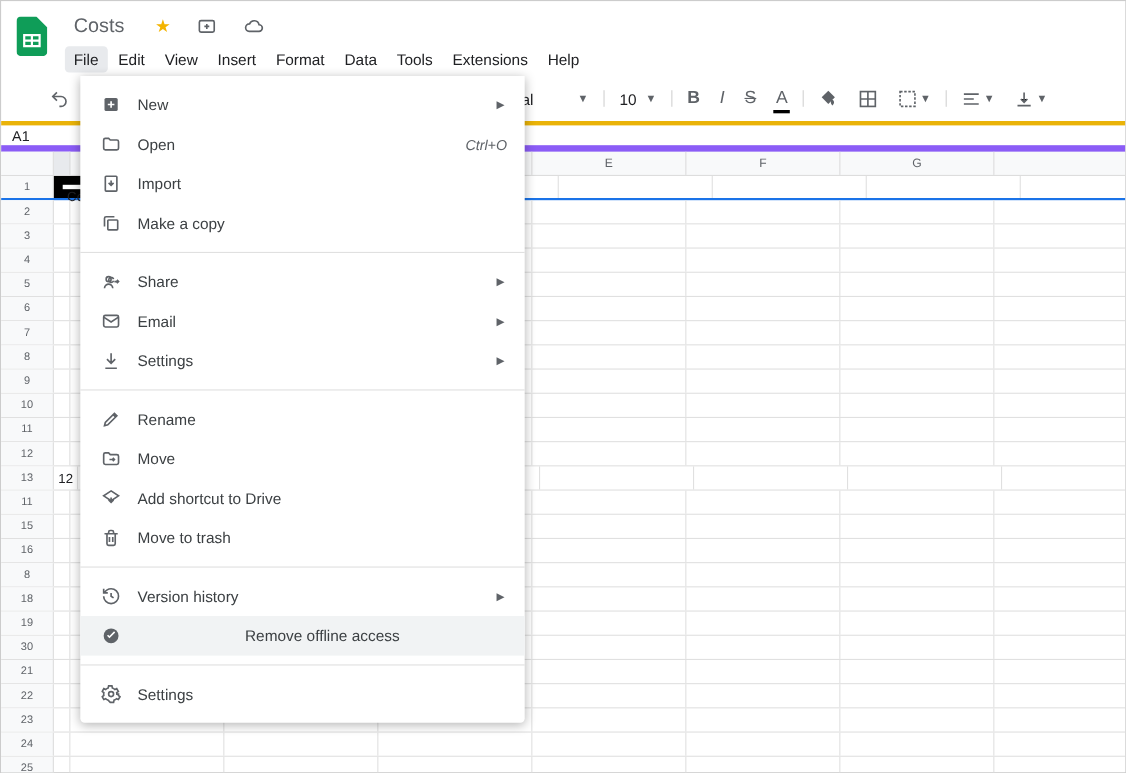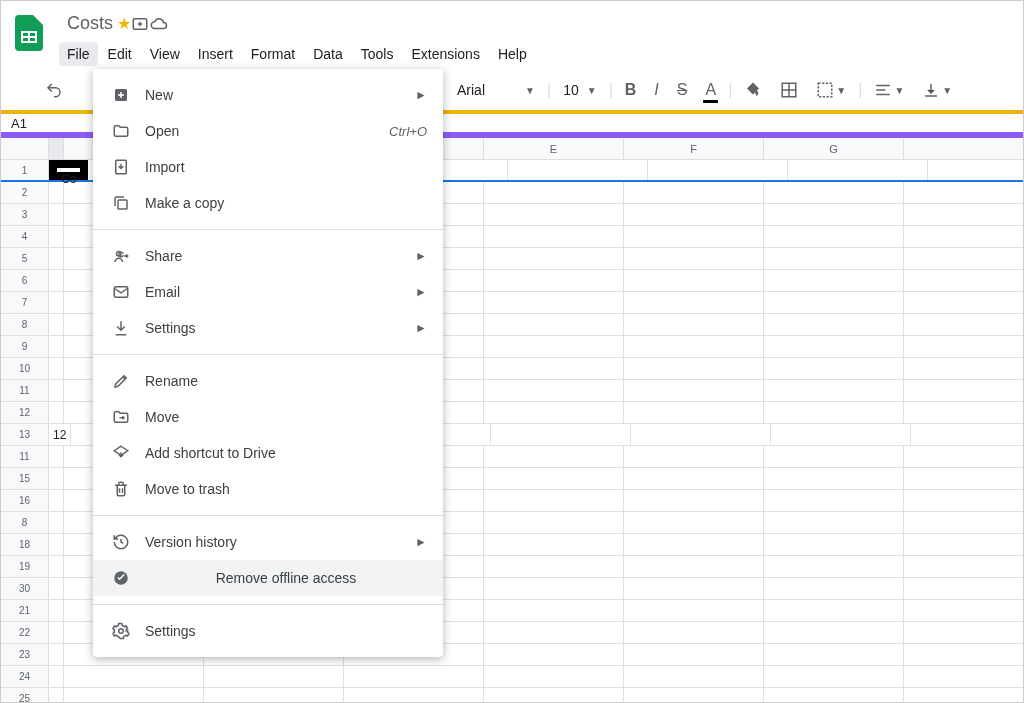--- a/index.html
+++ b/index.html
@@ -1,21 +1,21 @@
 <!DOCTYPE html>
 <html><head>
 <meta charset="utf-8">
 <style>
 * { margin:0; padding:0; box-sizing:border-box; font-family:Arial,sans-serif; }
 body { background:#fff; width:1024px; height:703px; overflow:hidden; position:relative; border:1px solid #ccc; }
 
 .header { display:flex; align-items:flex-start; padding:8px 8px 0 8px; }
 .logo { width:40px; height:40px; display:flex; align-items:center; justify-content:center; margin-top:4px; }
 .title-area { margin-left:8px; }
-.title-row { display:flex; align-items:center; gap:0; padding:2px 0 2px 6px; }
+.title-row { display:flex; align-items:center; gap:24px; padding:2px 0 2px 6px; }
 .doc-title { font-size:18px; color:#5f6368; padding:2px 4px; }
 .star-icon { color:#f4b400; font-size:16px; }
 .drive-icon, .cloud-icon { color:#5f6368; font-size:16px; }
 
 .menubar { display:flex; gap:2px; padding:4px 0 6px 2px; }
 .menu-item { font-size:14px; color:#202124; padding:4px 8px; border-radius:4px; cursor:pointer; }
 .menu-item.active { background:#e8eaed; }
 
 .toolbar { display:flex; align-items:center; padding:4px 8px 6px 38px; border-bottom:4px solid #eab308; height:42px; gap:6px; }
 .tb-btn { color:#5f6368; font-size:16px; padding:4px 6px; cursor:pointer; display:flex; align-items:center; }
@@ -32,21 +32,21 @@
 .corner { width:48px; border-right:1px solid #ddd; background:#f8f9fa; }
 .col-h { flex:0 0 140px; text-align:center; font-size:11px; color:#5f6368; border-right:1px solid #ddd; line-height:22px; }
 .col-h.selected { background:#e8eaed; }
 
 .rows { }
 .row { display:flex; height:22px; border-bottom:1px solid #e0e0e0; }
 .row-h { width:48px; text-align:center; font-size:10px; color:#5f6368; background:#f8f9fa; border-right:1px solid #ddd; line-height:22px; }
 .cell { flex:0 0 140px; border-right:1px solid #e0e0e0; font-size:12px; padding:2px 4px; line-height:18px; color:#202124; }
 .cell.active { border:8px solid #000000;text-align:center; }
 
-.file-menu { position:absolute; left:92px; top:68px; width:350px; background:#fff; box-shadow:0 2px 10px rgba(0,0,0,.3); border-radius:0 0 4px 4px; padding:8px 0; z-index:10; }
+.file-menu { position:absolute; left:72px; top:68px; width:404px; background:#fff; box-shadow:0 2px 10px rgba(0,0,0,.3); border-radius:0 0 4px 4px; padding:8px 0; z-index:10; }
 .fm-item { display:flex; align-items:center; padding:6px 16px; cursor:pointer; font-size:14px; color:#3c4043; min-height:36px; }
 .fm-item:hover, .fm-item.hover { background:#f1f3f4;text-align:center; }
 .fm-icon { width:24px; margin-right:12px; color:#5f6368; display:flex; align-items:center; justify-content:center; }
 .fm-label { flex:1; }
 .fm-shortcut { color:#5f6368; font-size:13px;font-style:italic; }
 .fm-sub { color:#5f6368; font-size:12px; }
 .fm-sep { height:1px; background:#e0e0e0; margin:8px 0; }
 
 svg { display:block; }
 </style>

